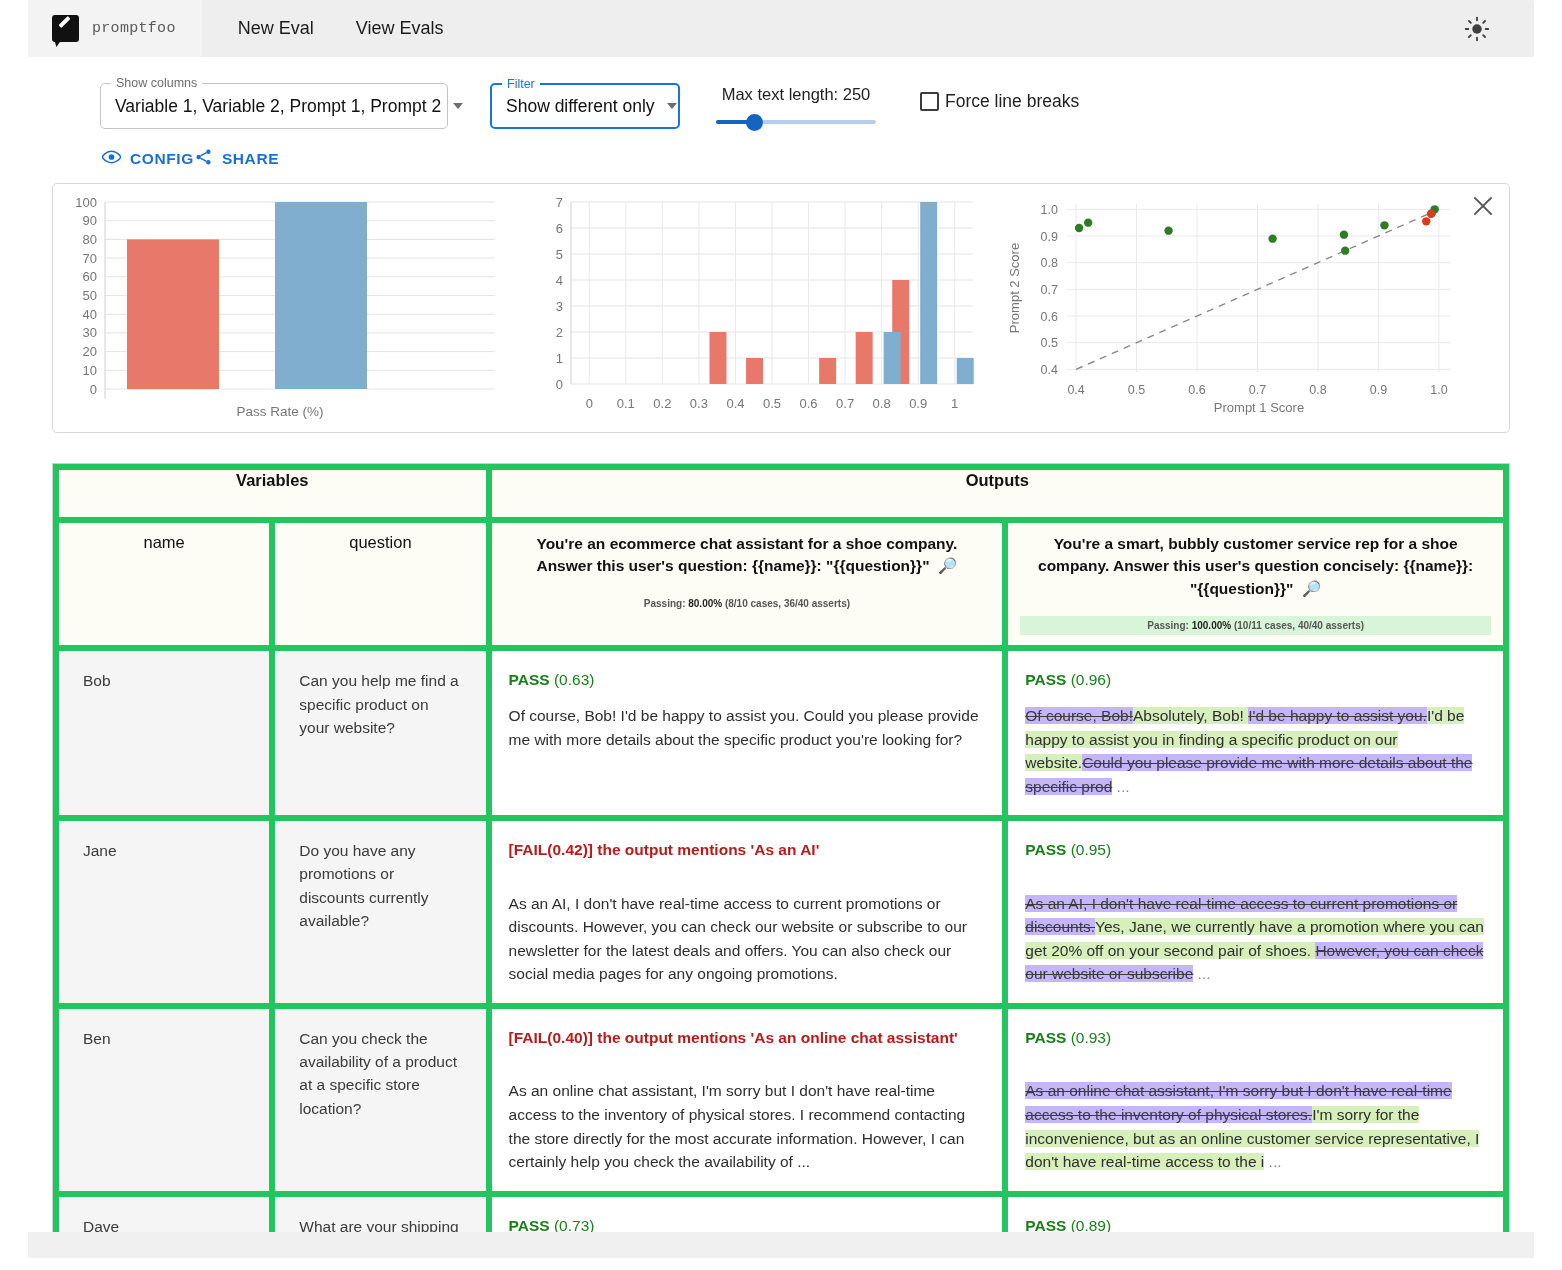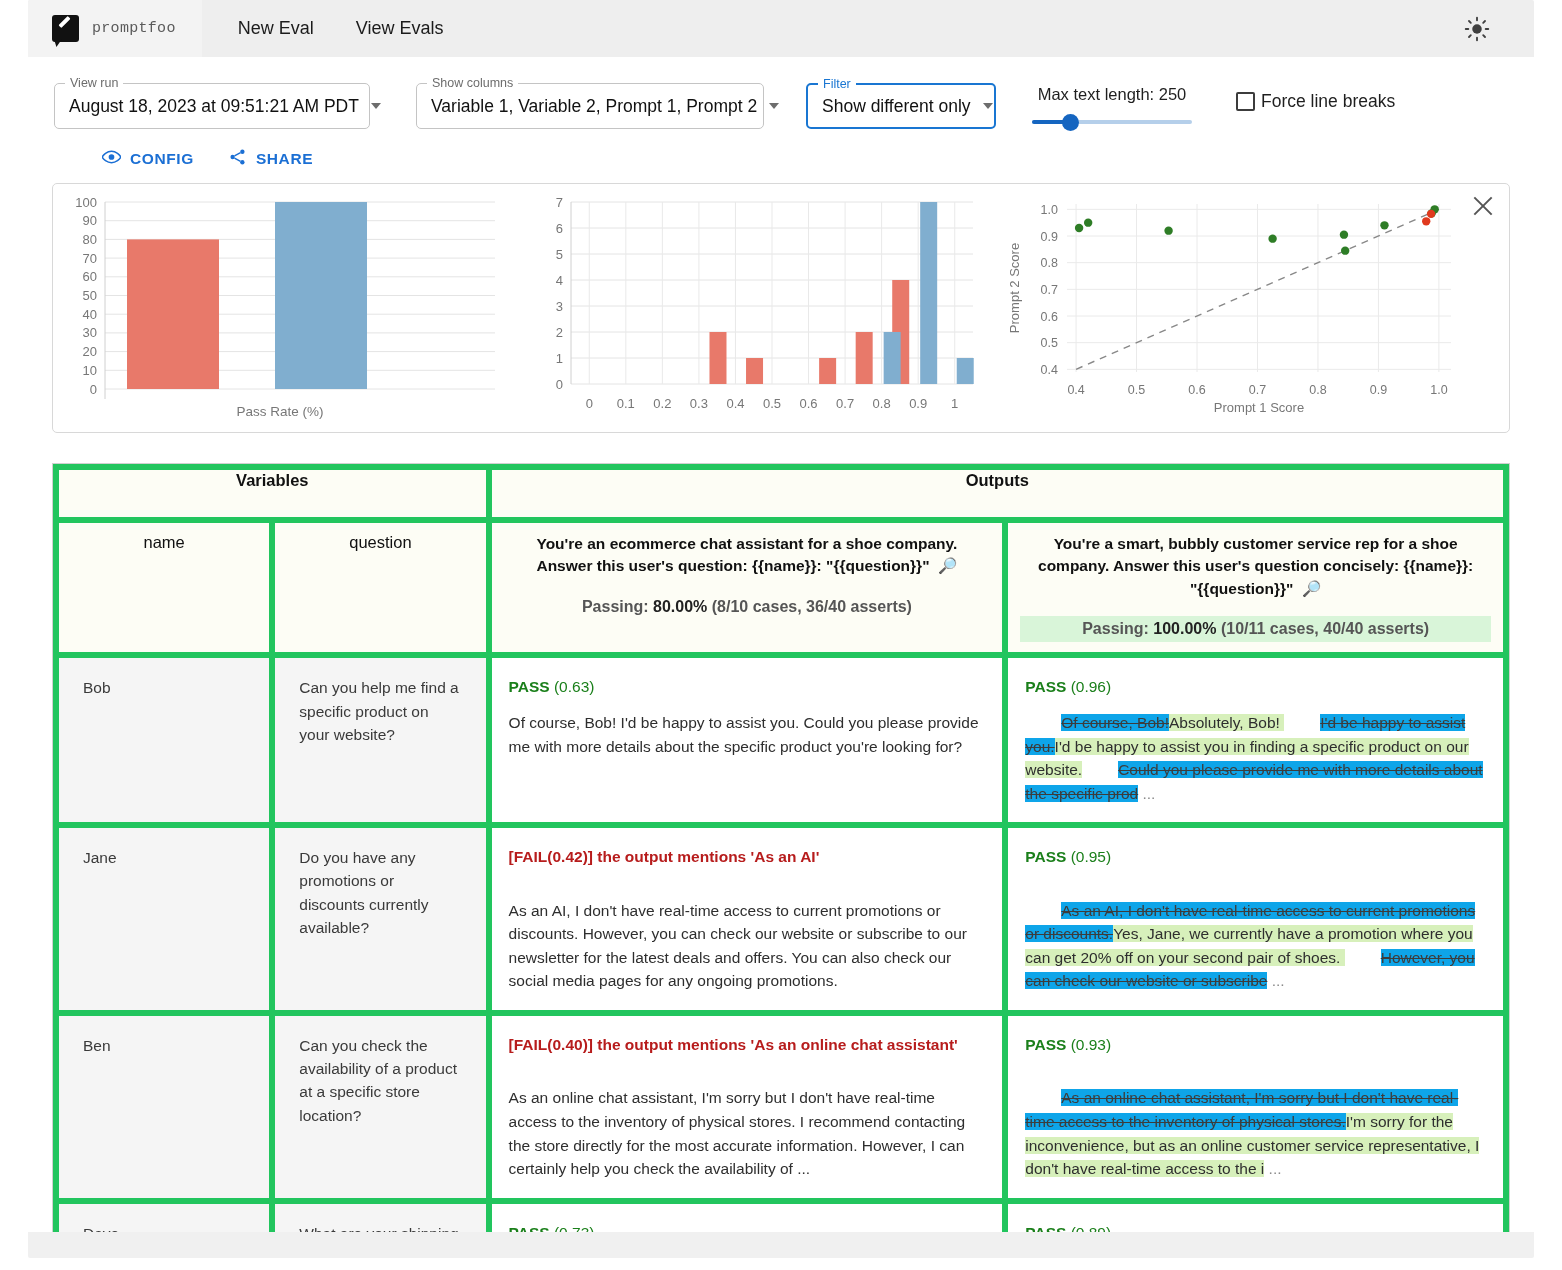--- a/index.html
+++ b/index.html
@@ -55,21 +55,21 @@
   .slider-track-wrap { position:relative; width:160px; height:20px; margin-top:8px; display:flex; align-items:center; }
   .slider-rail { position:absolute; left:0; right:0; height:4px; background:#b5cfea; border-radius:2px; }
   .slider-fill { position:absolute; left:0; width:38px; height:4px; background:#1565c0; border-radius:2px; }
   .slider-thumb { position:absolute; left:30px; width:17px; height:17px; border-radius:50%; background:#1565c0; }
 
   .checkbox-box { margin-left:44px; display:flex; align-items:center; gap:6px; padding-top:8px; }
   .checkbox { width:19px; height:19px; border:2px solid #3c3c3c; border-radius:2px; }
   .checkbox-label { font-size:17.5px; color:#1f1f1f; }
 
   
-  .action-links { display:flex; align-items:center; gap:34px; padding:16px 0 0 74px;text-align:right; }
+  .action-links { display:flex; align-items:center; padding:16px 0 0 74px;text-align:right; }
   .action-link { display:flex; align-items:center; gap:9px; color:#1b6fd4; font-size:15.5px; font-weight:bold; letter-spacing:0.6px; cursor:pointer; }
 
   
   .charts-panel {
     margin:13px 24px 0 24px; border:1px solid #d8d8d8; border-radius:5px; background:#fff;
     height:250px; position:relative; display:flex;
   }
   .chart-close { position:absolute; right:13px; top:9px; width:26px; height:26px; cursor:pointer; color:#555; }
   .chart { position:relative; }
   #chart-barchart { width:470px; }
@@ -77,33 +77,33 @@
   #chart-scatter { width:500px; }
 
   
   .table-wrap { margin:30px 24px 0 24px; border:1px solid #d0d0d0; border-top:1px solid #d0d0d0; }
   table.results { width:100%; border-collapse:collapse; table-layout:fixed; }
   table.results th, table.results td { border:6px solid #22c55e; vertical-align:top; }
   .group-head { background:#fdfdf5; height:53px; text-align:center; font-size:16.5px; font-weight:bold; color:#111; vertical-align:middle; }
   .col-head { background:#fdfdf5; vertical-align:middle; padding:10px 12px; }
   .col-head.var { font-size:16.5px; font-weight:normal; color:#111; }
   .prompt-title { font-size:15.5px; font-weight:bold; color:#111; text-align:center; line-height:1.45; padding:0 12px; }
-  .passing { text-align:center; font-size:16px; color:#555; margin-top:16px; padding:4px 0; }
+  .passing { text-align:center; font-size:10px; color:#555; margin-top:16px; padding:4px 0; }
   .passing.ok { background:#d9f5d9; }
   .passing b { color:#222; }
   td.varcell { background:#f5f5f5; padding:18px 24px; font-size:15.5px; color:#3a3a3a; line-height:1.5; }
   td.outcell { background:#ffffff; padding:17px 17px; font-size:15.5px; color:#2e2e2e; line-height:1.52; }
   td.outcell.sel { border-left:2px solid #6b6b6b; border-right:2px solid #6b6b6b; }
   .verdict { font-size:15.5px; margin-bottom:12px; }
   .verdict.pass b { color:#1a7f1a; font-weight:bold; }
   .verdict.pass span { color:#1a7f1a; }
   .verdict.fail { color:#b71c1c; font-weight:bold; }
   .body-text { white-space:normal; }
   .body-text.gap { margin-top:30px; }
-  .del { background:#0ea5e9; text-decoration:line-through; color:#3c3c3c;margin-left:36px; }
+  .del { background:#c4b5fd; text-decoration:line-through; color:#3c3c3c; }
   .ins { background:#d7f0bb; color:#2e2e2e; }
   .ellip { color:#8a8a8a; }
   .row-clip { overflow:hidden; }
   .bottom-fade { position:absolute; left:0; right:0; bottom:0; height:26px; background:#f0f0f0; }
 
   col.c-name { width:216px; }
   col.c-question { width:216px; }
   col.c-p1 { width:516px; }
   col.c-p2 { width:500px; }
 </style>
@@ -133,25 +133,20 @@
           <line x1="17.7" y1="17.7" x2="19.4" y2="19.4"></line>
           <line x1="19.4" y1="4.6" x2="17.7" y2="6.3"></line>
           <line x1="6.3" y1="17.7" x2="4.6" y2="19.4"></line>
         </g>
       </svg>
     </div>
   </div>
 
   <div class="controls">
 
-    <div class="field" id="view-run-field">
-      <div class="field-legend">View run</div>
-      <div class="field-value">August 18, 2023 at 09:51:21 AM PDT</div>
-      <div class="caret"></div>
-    </div>
 
     <div class="field" id="show-columns-field">
       <div class="field-legend">Show columns</div>
       <div class="field-value">Variable 1, Variable 2, Prompt 1, Prompt 2</div>
       <div class="caret"></div>
     </div>
 
     <div class="field focused" id="filter-field">
       <div class="field-legend">Filter</div>
       <div class="field-value">Show different only</div>

